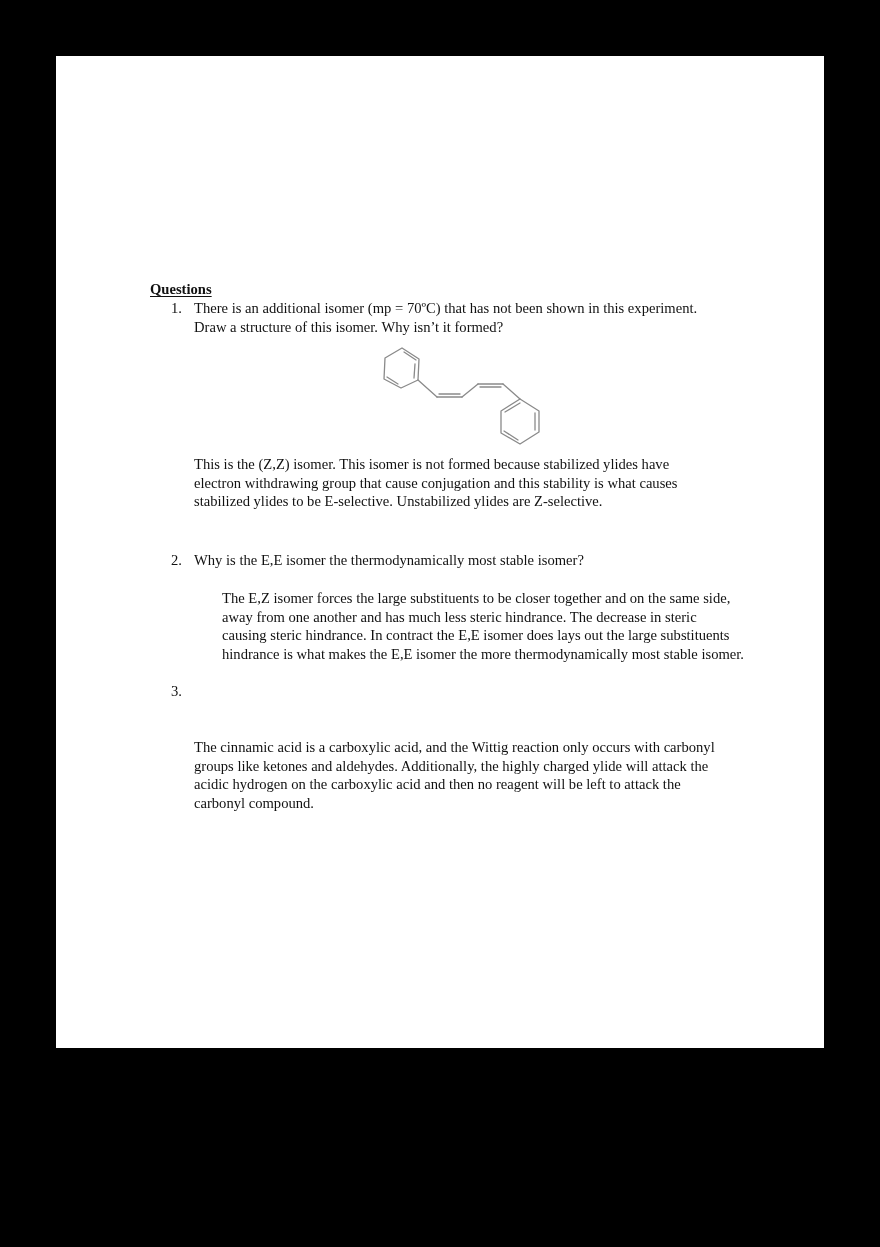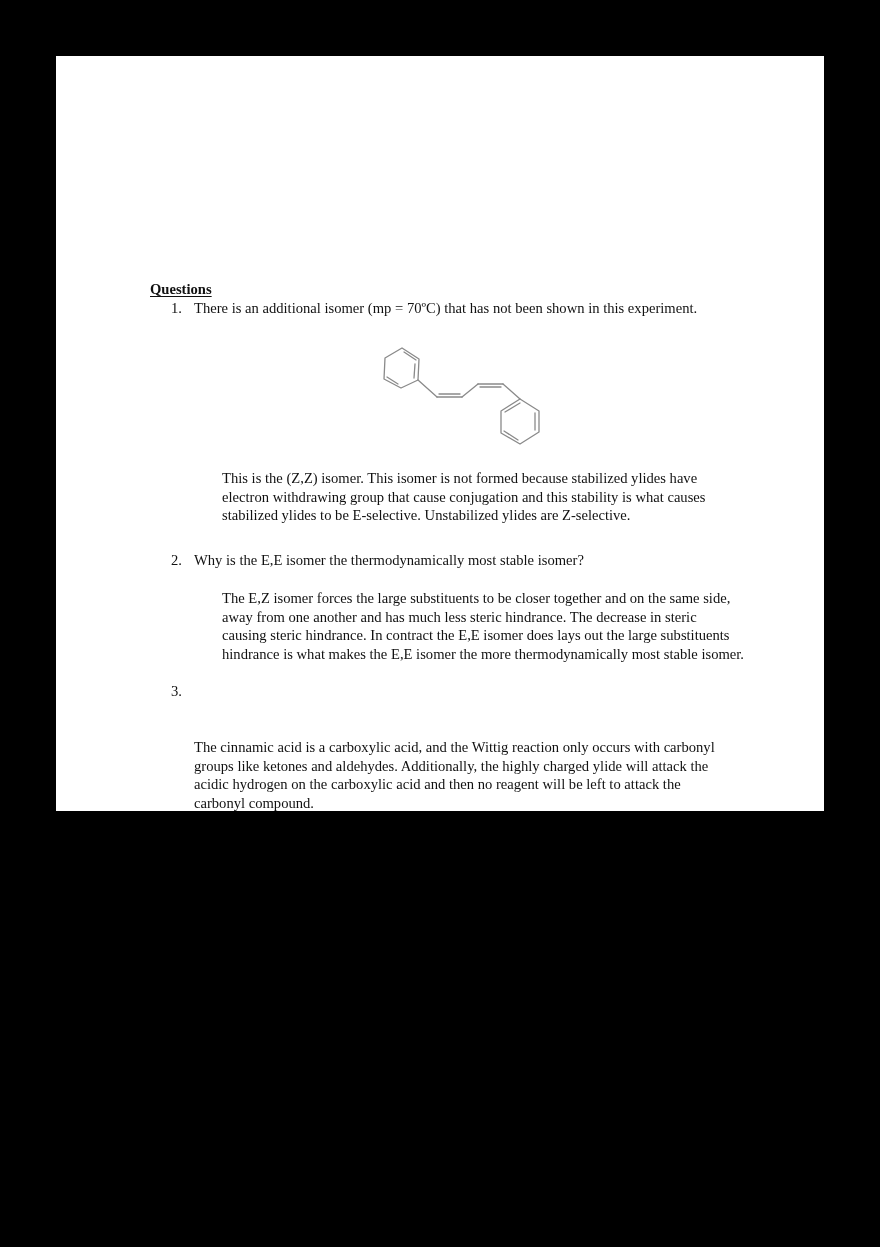--- a/index.html
+++ b/index.html
@@ -11,21 +11,21 @@
       width: 880px;
       height: 1247px;
       position: relative;
       overflow: hidden;
     }
     .page {
       position: absolute;
       left: 56px;
       top: 56px;
       width: 768px;
-      height: 755px;
+      height: 992px;
       background: #ffffff;
     }
     .content {
       position: absolute;
       left: 0;
       top: 0;
       width: 768px;
       height: 992px;
       font-family: "Liberation Serif", "DejaVu Serif", serif;
       font-size: 14.6px;
@@ -71,20 +71,21 @@
 <body>
 
 <div class="page">
   <div class="content">
 
     <div class="heading">Questions</div>
 
     <div class="qnum" style="top:243px;">1.</div>
     <div class="qtext" style="top:243px;">
       <span class="line">There is an additional isomer (mp = 70ºC) that has not been shown in this experiment.</span>
+      <span class="line">Draw a structure of this isomer. Why isn’t it formed?</span>
     </div>
 
     <svg class="molecule" viewBox="0 0 170 112" xmlns="http://www.w3.org/2000/svg">
       <g fill="none" stroke="#8a8a8a" stroke-width="1.3" stroke-linecap="round" stroke-linejoin="round">
 
         <polygon points="28,7 45,18 44,39 27,47 10,38 11,17"></polygon>
 
         <line x1="30" y1="11" x2="42" y2="19"></line>
         <line x1="41" y1="23" x2="40" y2="37"></line>
         <line x1="24" y1="43" x2="13" y2="36"></line>
@@ -101,21 +102,21 @@
 
         <line x1="129" y1="43" x2="146" y2="58"></line>
 
         <polygon points="146,58 165,70 165,91 146,103 127,92 127,70"></polygon>
         <line x1="146" y1="62" x2="131" y2="71"></line>
         <line x1="161" y1="72" x2="161" y2="89"></line>
         <line x1="144" y1="99" x2="130" y2="90"></line>
       </g>
     </svg>
 
-    <div class="answer" style="top:413px;margin-left:28px;">
+    <div class="answer" style="top:399px;">
       <span class="line">This is the (Z,Z) isomer. This isomer is not formed because stabilized ylides have</span>
       <span class="line">electron withdrawing group that cause conjugation and this stability is what causes</span>
       <span class="line">stabilized ylides to be E-selective. Unstabilized ylides are Z-selective.</span>
     </div>
 
     <div class="qnum" style="top:495px;">2.</div>
     <div class="qtext" style="top:495px;">
       <span class="line">Why is the E,E isomer the thermodynamically most stable isomer?</span>
     </div>
 

